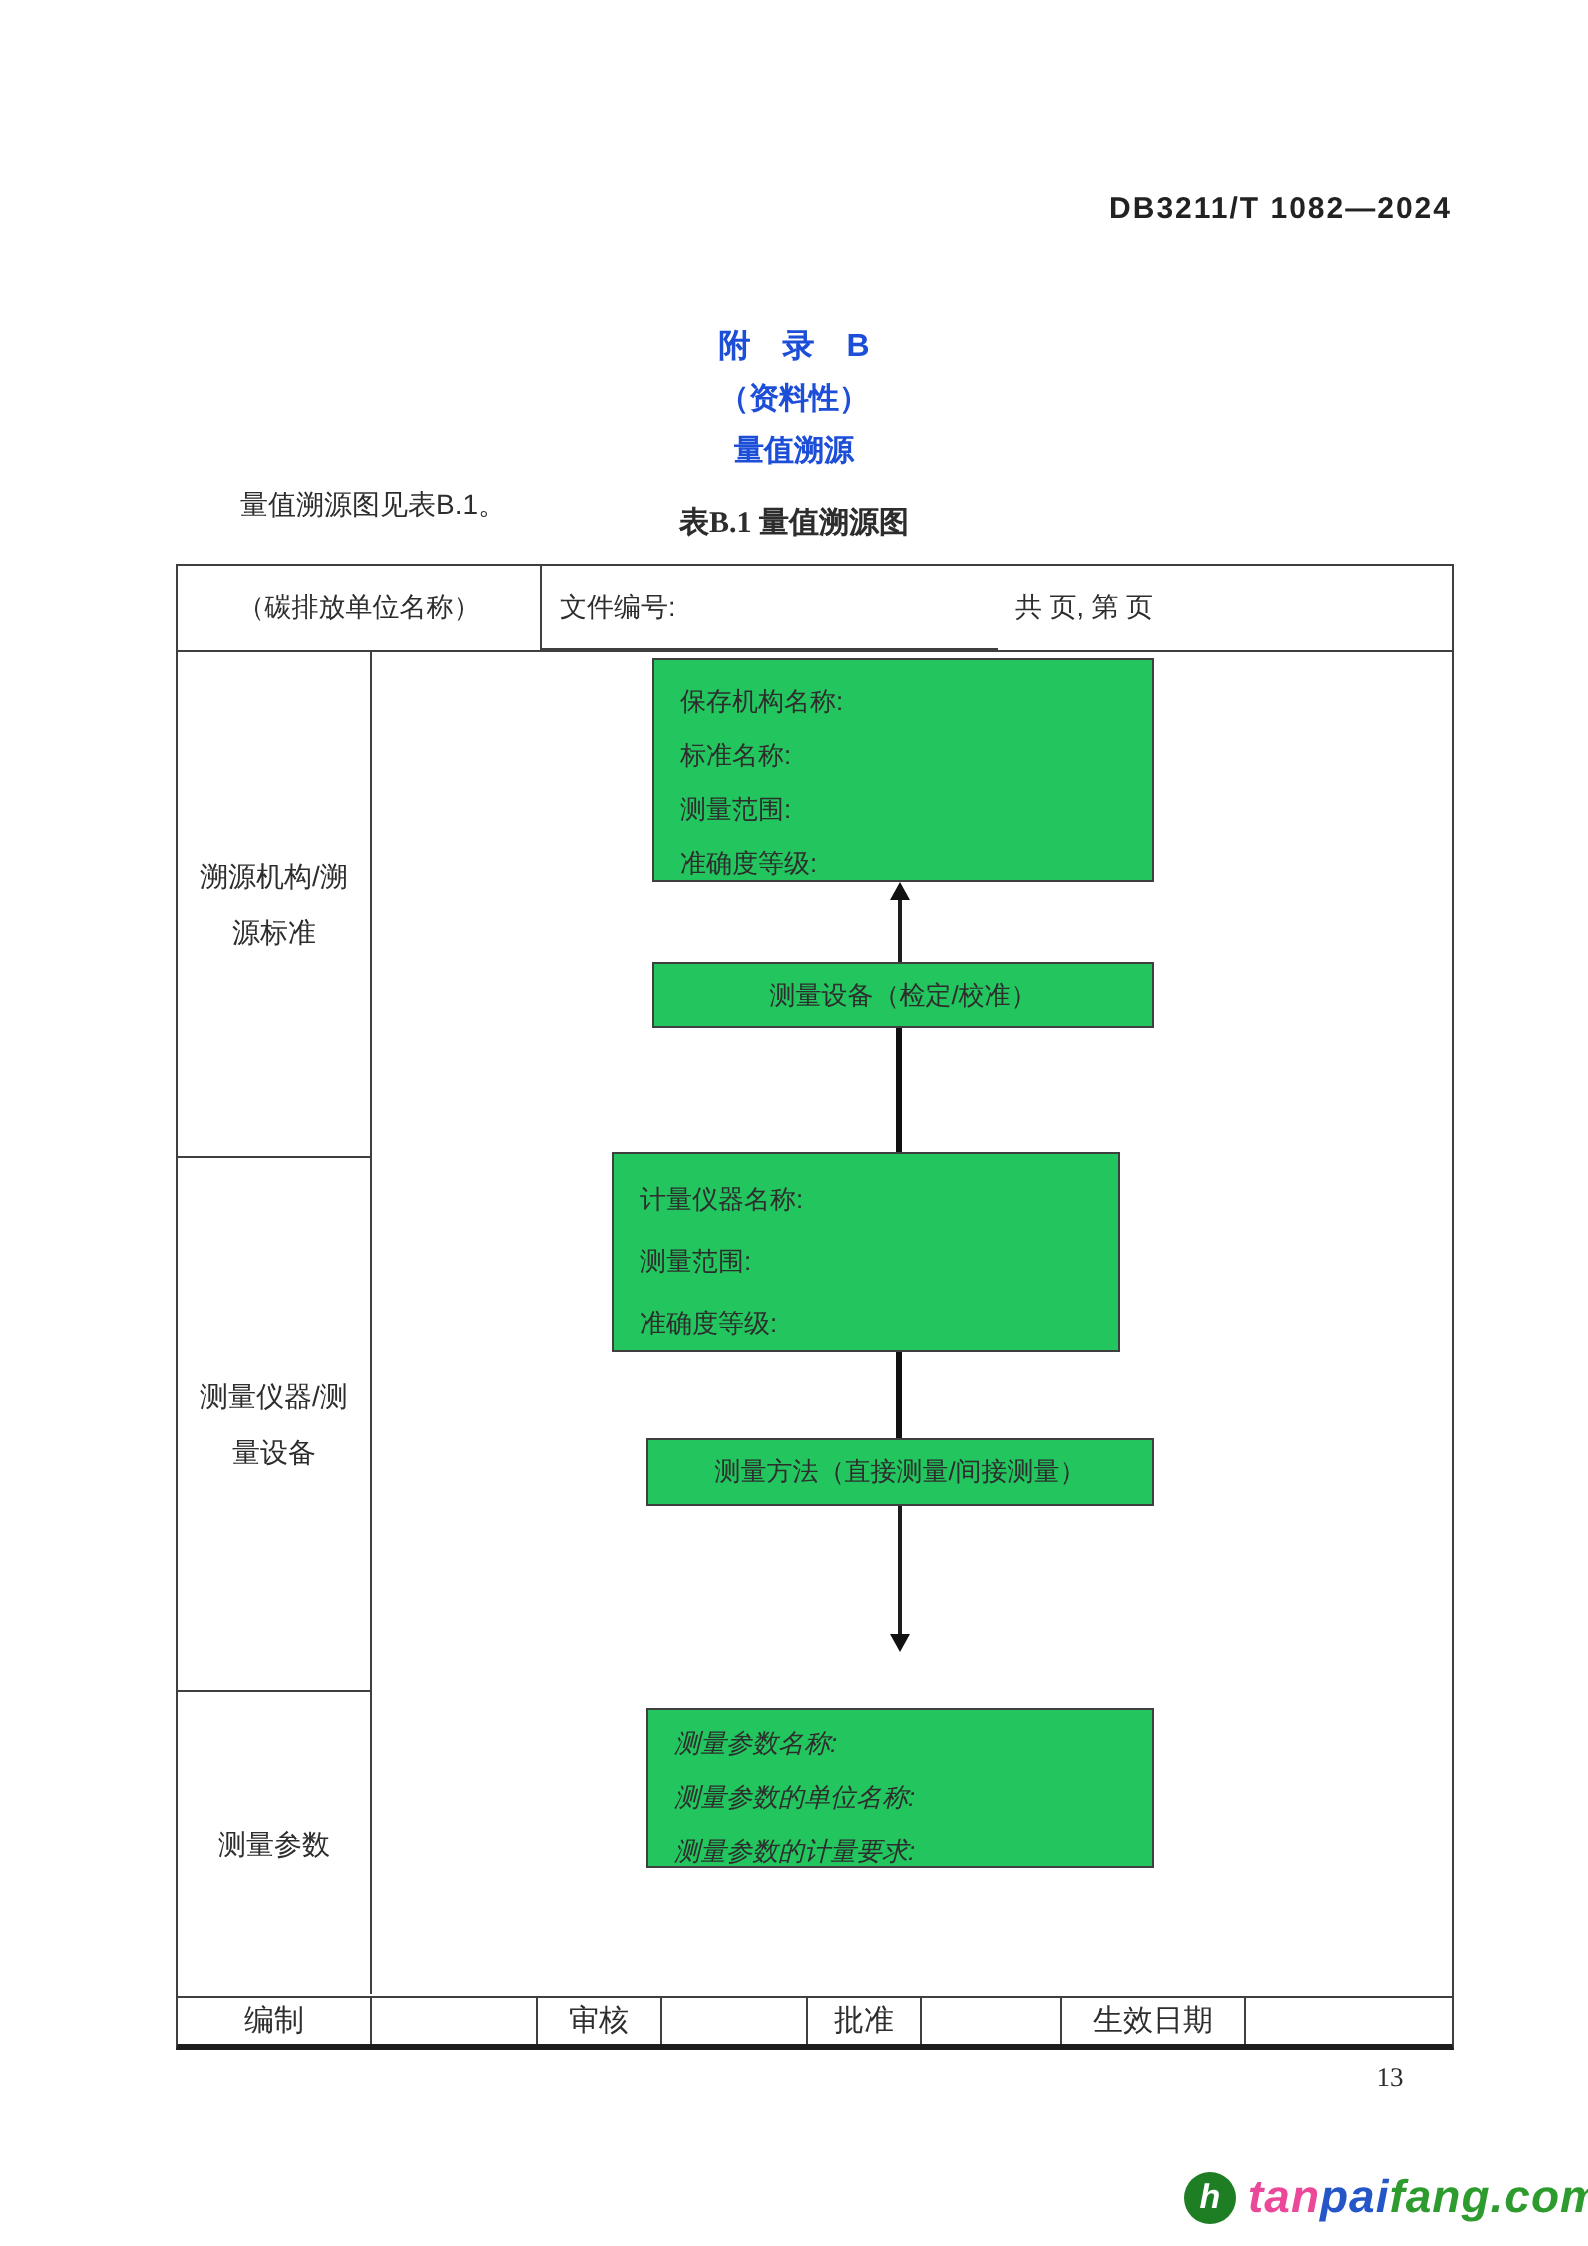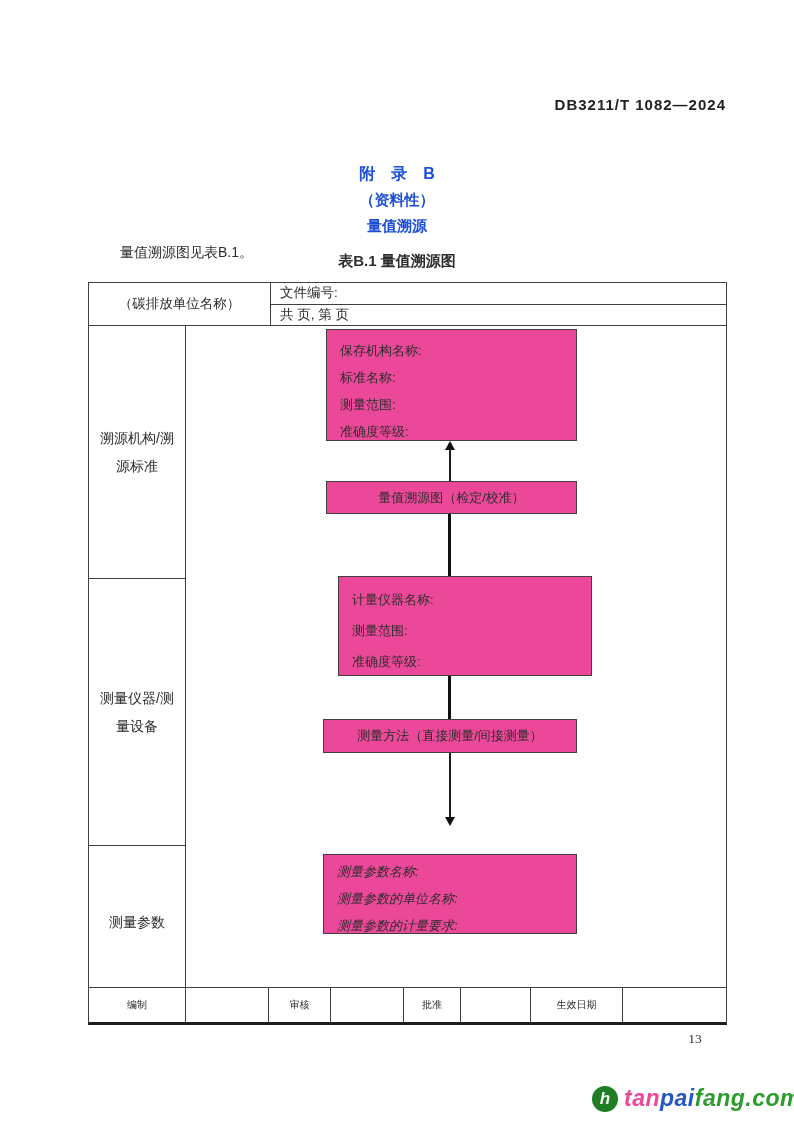--- a/index.html
+++ b/index.html
@@ -15,66 +15,66 @@
   .doc-code {
     position:absolute; top:96px; left:0; right:68px;
     text-align:right; font-size:15px; font-weight:600; letter-spacing:1px; color:#222;
   }
   .title-block { position:absolute; top:161px; left:0; width:100%; text-align:center; }
   .title-block div { line-height:26px; font-weight:700; color:#1d4ed8; }
   .title-main { font-size:16px; }
   .title-sub, .title-subject { font-size:15px; }
 
   .intro { position:absolute; left:120px; top:244px; font-size:14px; }
-  .caption { position:absolute; top:252px; left:0; width:100%; text-align:center; font-weight:700; font-size:15px; }
+  .caption { position:absolute; top:252px; left:0; width:100%; text-align:center; font-weight:700; font-size:15px;font-family:Liberation Serif, serif; }
 
   .frame {
     position:absolute; left:88px; top:282px; width:639px; height:743px;
     border:1px solid #3f3f3f; border-bottom:3px solid #1d1d1d;
   }
 
   
   .hdr { position:absolute; top:0; left:0; right:0; height:43px; border-bottom:1px solid #3f3f3f; display:flex; }
   .hdr-cell { display:flex; align-items:center; justify-content:center; font-size:13.5px; }
   .hdr-c1 { width:182px; border-right:1px solid #3f3f3f; }
   .hdr-c2 { width:260px; border-right:1px solid #3f3f3f; }
-  .hdr-c3 { flex:1; display:flex; flex-direction:column; }
+  .hdr-c3 { flex:1; display:flex; flex-direction:row; }
   .hdr-c3 > div { flex:1; display:flex; align-items:center; padding-left:9px; font-size:13.5px; }
   .hdr-c3 > div:first-child { border-bottom:1px solid #3f3f3f; }
 
   
   .side-col { position:absolute; left:0; top:43px; bottom:25px; width:97px; border-right:1px solid #3f3f3f; display:flex; flex-direction:column; }
   .side-sec { display:flex; align-items:center; justify-content:center; text-align:center; font-size:14px; line-height:28px; padding:0 6px; }
   .side-sec1 { height:253px; border-bottom:1px solid #3f3f3f; }
   .side-sec2 { height:267px; border-bottom:1px solid #3f3f3f; }
   .side-sec3 { flex:1; }
 
   
   .flow { position:absolute; left:97px; right:0; top:43px; bottom:25px; }
-  .fbox { position:absolute; border:1px solid #3f3f3f; font-size:13px; background:#ec4899; }
+  .fbox { position:absolute; border:1px solid #3f3f3f; font-size:13px; background:#22c55e; }
   .fbox .bl { padding-left:13px; }
   .fbox-center { display:flex; align-items:center; justify-content:center; }
   .box1 { left:140px; top:3px;  width:251px; height:112px; padding-top:7px; }
   .box1 .bl { line-height:27px; }
   .box2 { left:140px; top:155px; width:251px; height:33px; }
-  .box3 { left:152px; top:250px; width:254px; height:100px; padding-top:7px; }
+  .box3 { left:120px; top:250px; width:254px; height:100px; padding-top:7px; }
   .box3 .bl { line-height:31px; }
   .box4 { left:137px; top:393px; width:254px; height:34px; border-width:1.5px; }
   .box5 { left:137px; top:528px; width:254px; height:80px; padding-top:3px;font-style:italic; }
   .box5 .bl { line-height:27px; }
 
   .vthin { position:absolute; width:1.5px; background:#1d1d1d; }
   .vthick { position:absolute; width:3px; background:#111; }
   .head-up { position:absolute; width:0; height:0;
     border-left:5px solid transparent; border-right:5px solid transparent; border-bottom:9px solid #111; }
   .head-down { position:absolute; width:0; height:0;
     border-left:5px solid transparent; border-right:5px solid transparent; border-top:9px solid #111; }
 
   
-  .brow { position:absolute; left:0; right:0; bottom:0; height:35px; border-top:1px solid #3f3f3f; display:flex; font-size:10px; }
+  .brow { position:absolute; left:0; right:0; bottom:0; height:24px; border-top:1px solid #3f3f3f; display:flex; font-size:15px; }
   .brow > div { border-right:1px solid #3f3f3f; display:flex; align-items:center; justify-content:center; }
   .brow > div:last-child { border-right:none; }
   .bc-label {}
   .bw1{width:97px;} .bw2{width:83px;} .bw3{width:62px;} .bw4{width:73px;}
   .bw5{width:57px;} .bw6{width:70px;} .bw7{width:92px;} .bw8{flex:1;}
 
   .pageno { position:absolute; left:670px; top:1031px; width:50px; text-align:center; font-size:13.5px; font-family:"Liberation Serif","DejaVu Serif",serif; }
 
   .logo { position:absolute; left:592px; top:1085px; display:flex; align-items:center; gap:6px; }
   .logo-circle {
@@ -121,21 +121,21 @@
       <div class="fbox box1">
         <div class="bl t">保存机构名称:</div>
         <div class="bl t">标准名称:</div>
         <div class="bl t">测量范围:</div>
         <div class="bl t">准确度等级:</div>
       </div>
 
       <div class="vthin" style="left:263px; top:123px; height:32px;"></div>
       <div class="head-up" style="left:259px; top:115px;"></div>
 
-      <div class="fbox fbox-center box2 t">量值溯源图（检定/校准）</div>
+      <div class="fbox fbox-center box2 t">测量设备（检定/校准）</div>
 
       <div class="vthick" style="left:262px; top:188px; height:62px;"></div>
 
       <div class="fbox box3">
         <div class="bl t">计量仪器名称:</div>
         <div class="bl t">测量范围:</div>
         <div class="bl t">准确度等级:</div>
       </div>
 
       <div class="vthick" style="left:262px; top:350px; height:43px;"></div>

